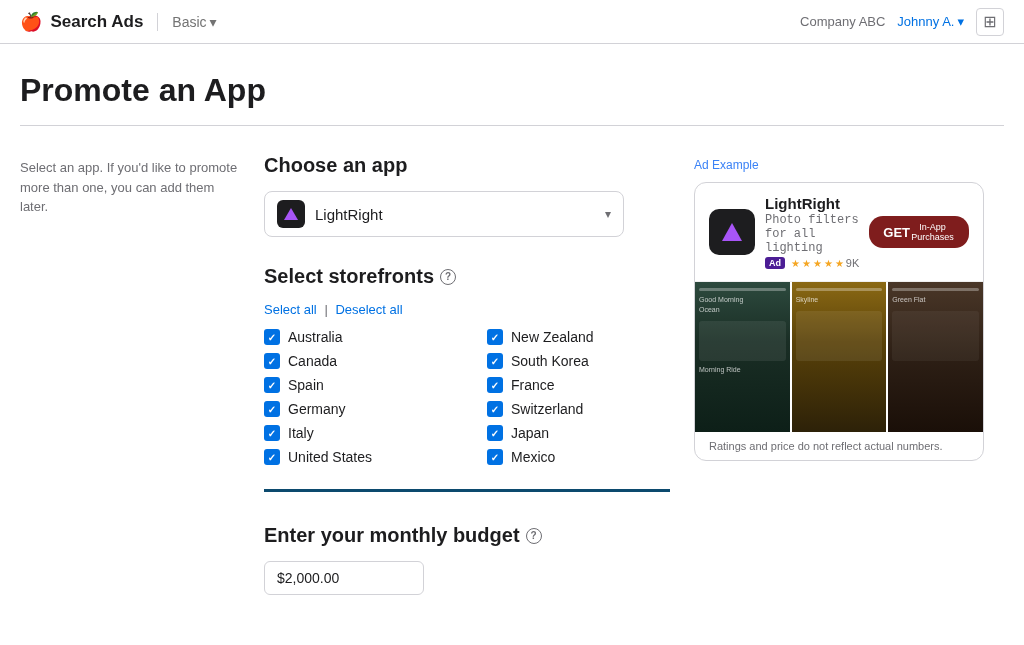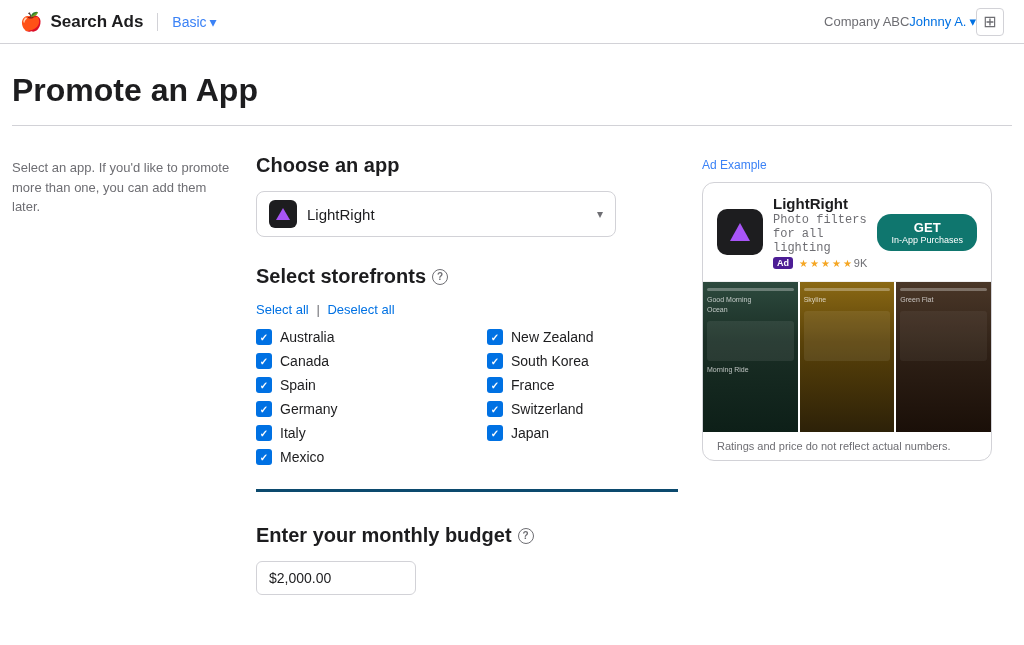--- a/index.html
+++ b/index.html
@@ -30,29 +30,30 @@
       color: #1d1d1f;
     }
     .divider-v {
       width: 1px;
       height: 18px;
       background: #d2d2d7;
       margin: 0 6px;
     }
     .basic-label {
       font-size: 14px;
-      color: #3b82f6;
+      color: #737373;
       display: flex;
       align-items: center;
       gap: 3px;
       cursor: pointer;
     }
     .header-right {
       display: flex;
       align-items: center;
+      gap: 12px;
       font-size: 13px;
       color: #6e6e73;
     }
     .user-name {
       color: #0071e3;
       font-size: 13px;
       display: flex;
       align-items: center;
       gap: 3px;
       cursor: pointer;
@@ -66,21 +67,21 @@
       align-items: center;
       justify-content: center;
       cursor: pointer;
       font-size: 16px;
     }
 
     
     .page-container {
       max-width: 1024px;
       margin: 0 auto;
-      padding: 0 12px;
+      padding: 0 20px;
     }
     .page-title {
       font-size: 32px;
       font-weight: 700;
       color: #1d1d1f;
       padding: 28px 0 16px;
     }
     .page-divider {
       border: none;
       border-top: 1px solid #d2d2d7;
@@ -293,30 +294,30 @@
     .ad-stars {
       display: flex;
       align-items: center;
       gap: 2px;
       font-size: 11px;
       color: #6e6e73;
       margin-top: 2px;
     }
     .star { color: #f5a623; font-size: 10px; }
     .ad-get-btn {
-      background: #0f766e;
+      background: #7f1d1d;
       color: #fff;
       border: none;
       border-radius: 14px;
       padding: 6px 14px;
       font-size: 13px;
       font-weight: 600;
       cursor: pointer;
       display: flex;
-      flex-direction: column;
+      flex-direction: row;
       align-items: center;
     }
     .in-app-text {
       font-size: 9px;
       font-weight: 400;
     }
 
     
     .ad-screenshots {
       display: grid;
@@ -464,20 +465,24 @@
             <div class="storefront-item">
               <div class="checkbox"></div>
               <span>Italy</span>
             </div>
             <div class="storefront-item">
               <div class="checkbox"></div>
               <span>Japan</span>
             </div>
             <div class="storefront-item">
               <div class="checkbox"></div>
+              <span>United States</span>
+            </div>
+            <div class="storefront-item">
+              <div class="checkbox"></div>
               <span>Mexico</span>
             </div>
           </div>
         </div>
       </div>
 
       <div class="budget-section">
         <div class="section-title">
           <span>Enter your monthly budget</span>
           <div class="help-icon">?</div>

